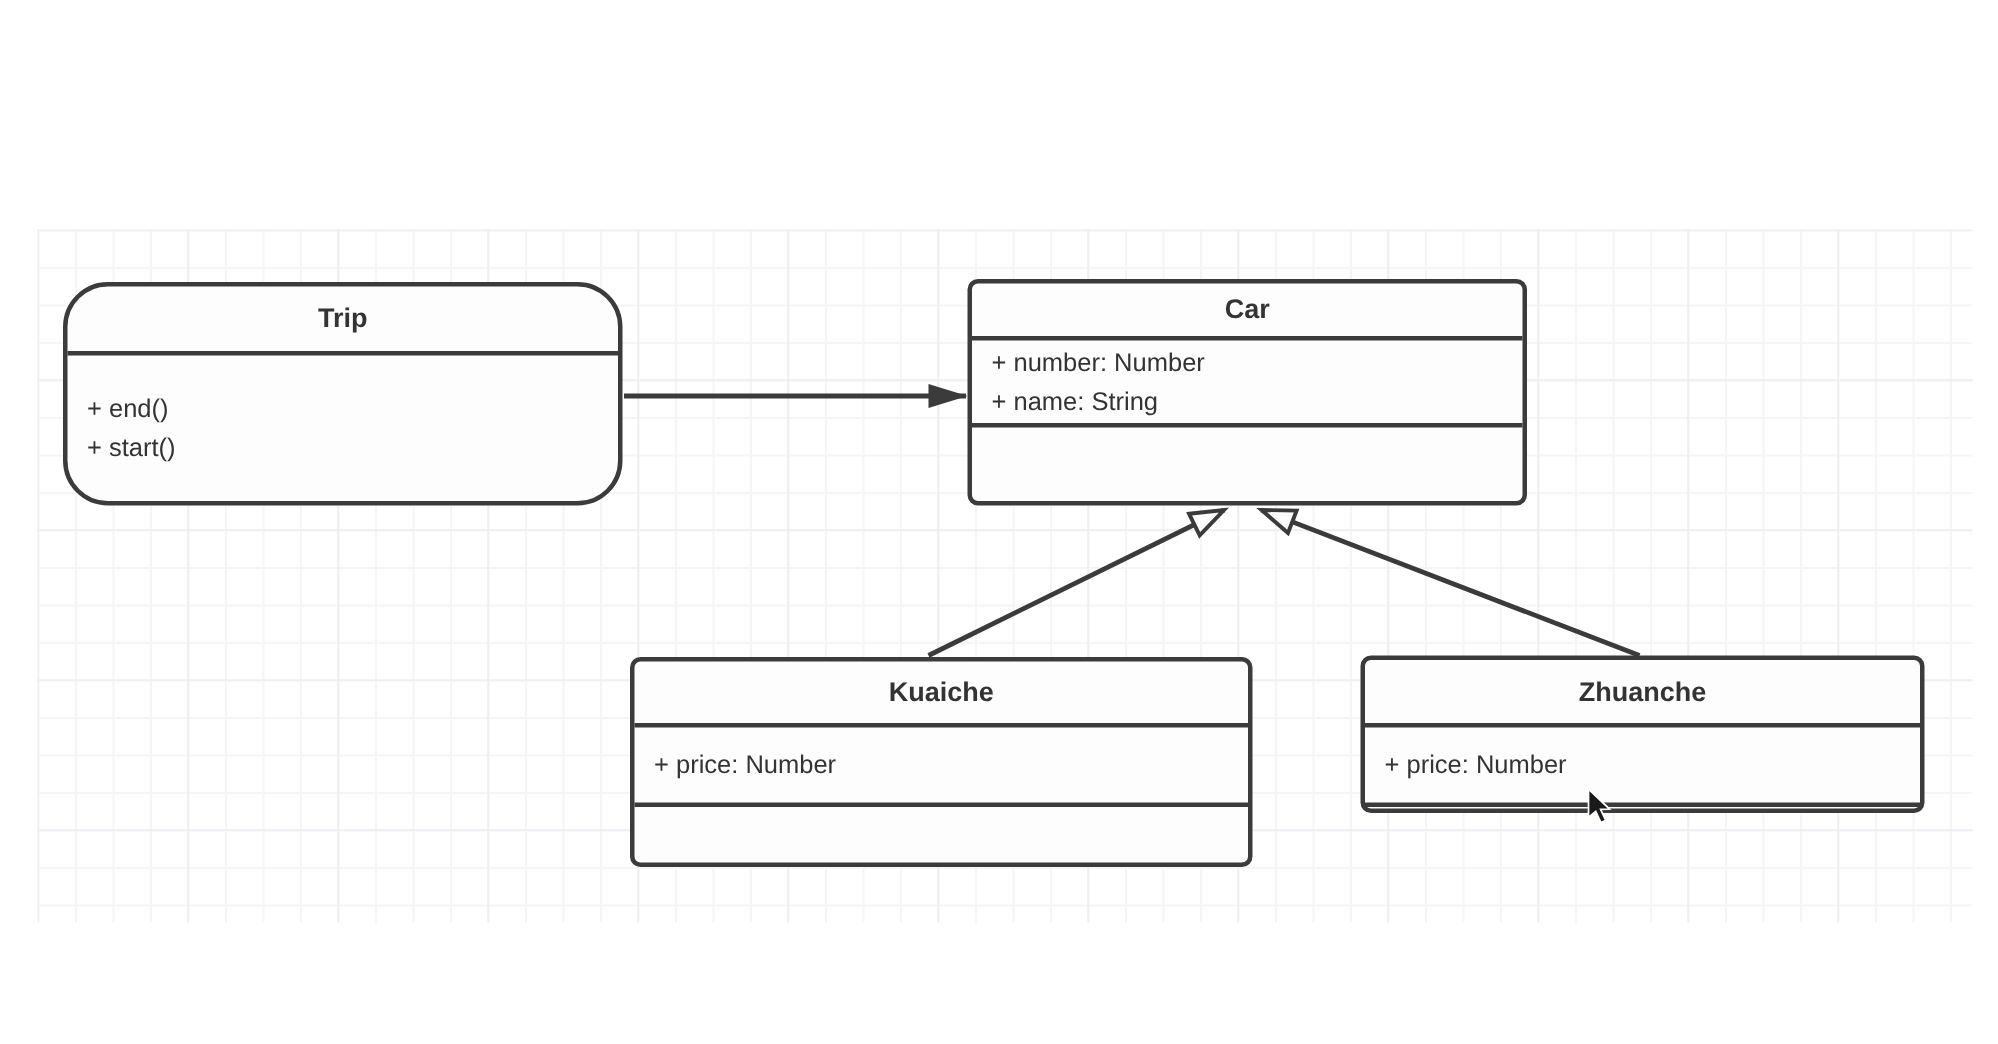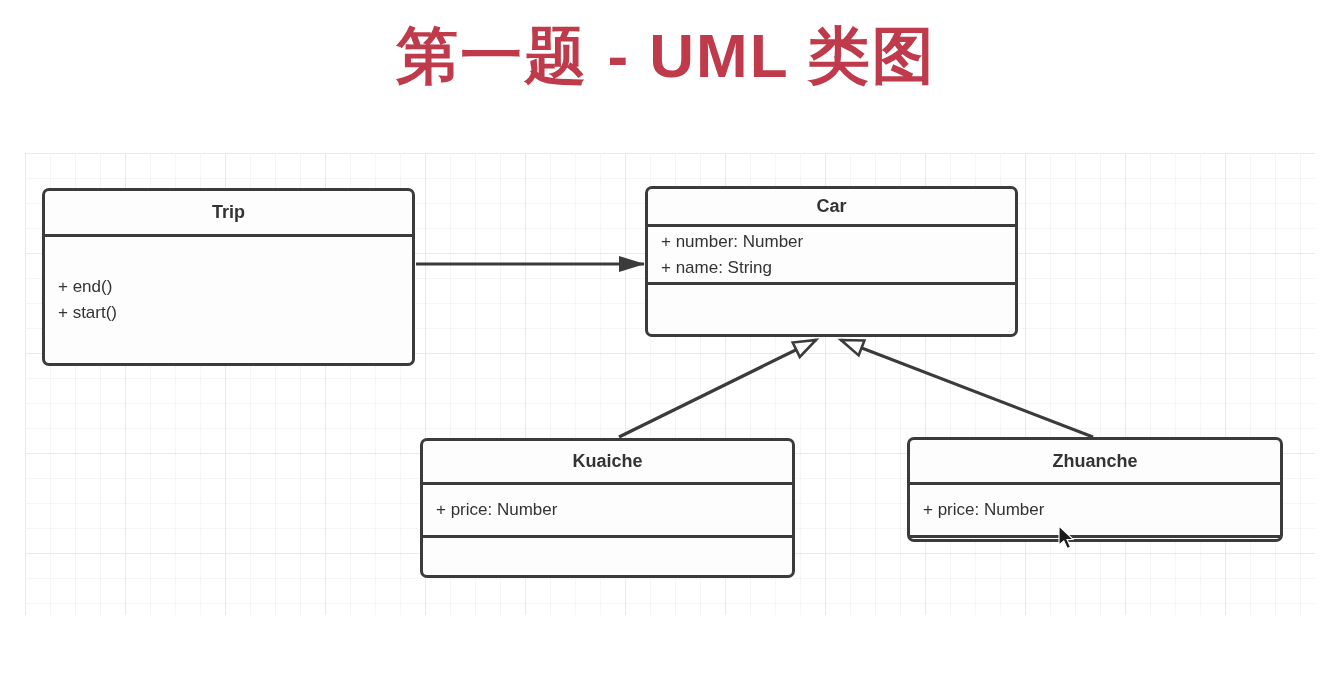--- a/index.html
+++ b/index.html
@@ -82,42 +82,41 @@
     width: 1332px;
     height: 696px;
     pointer-events: none;
   }
 </style>
 </head>
 <body>
 
 <div id="page">
 
-  <h1 id="page-title">第一题 - UML 类图</h1>
 
   <div id="canvas"></div>
 
-  <div class="uml-class" style="left:42px; top:188px; width:373px; height:178px;">
+  <div class="uml-class" style="left:42px; top:188px; width:373px; height:149px;border-radius:30px;">
     <div class="uml-head" style="height:43px;">Trip</div>
     <div class="uml-sec grow">
       <div class="uml-line">+ end()</div>
       <div class="uml-line">+ start()</div>
     </div>
   </div>
 
   <div class="uml-class" style="left:645px; top:186px; width:373px; height:151px;">
     <div class="uml-head" style="height:35px;">Car</div>
     <div class="uml-sec" style="height:58px;">
       <div class="uml-line">+ number: Number</div>
       <div class="uml-line">+ name: String</div>
     </div>
     <div class="uml-sec grow"></div>
   </div>
 
-  <div class="uml-class" style="left:420px; top:438px; width:375px; height:140px;">
+  <div class="uml-class" style="left:420px; top:438px; width:415px; height:140px;">
     <div class="uml-head" style="height:41px;">Kuaiche</div>
     <div class="uml-sec" style="height:53px;">
       <div class="uml-line">+ price: Number</div>
     </div>
     <div class="uml-sec grow"></div>
   </div>
 
   <div class="uml-class" style="left:907px; top:437px; width:376px; height:105px;">
     <div class="uml-head" style="height:42px;">Zhuanche</div>
     <div class="uml-sec" style="height:53px;">

